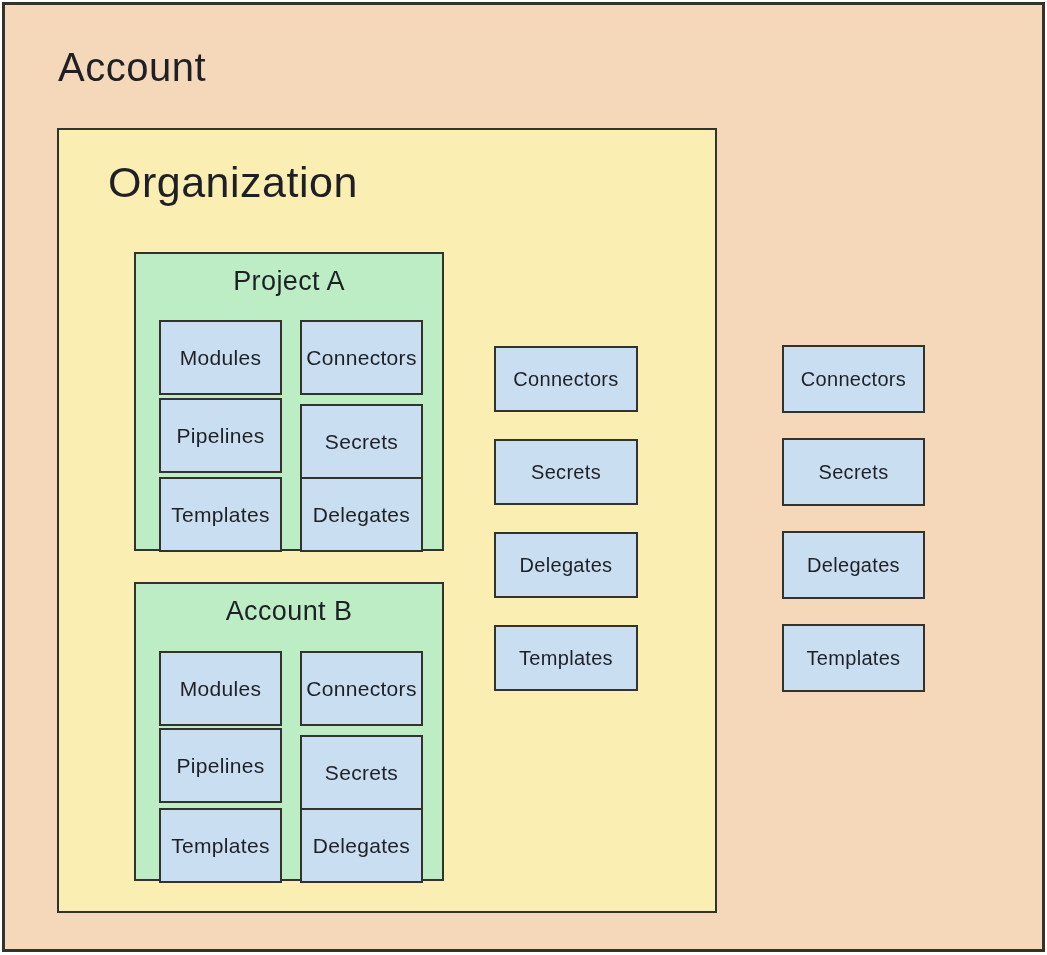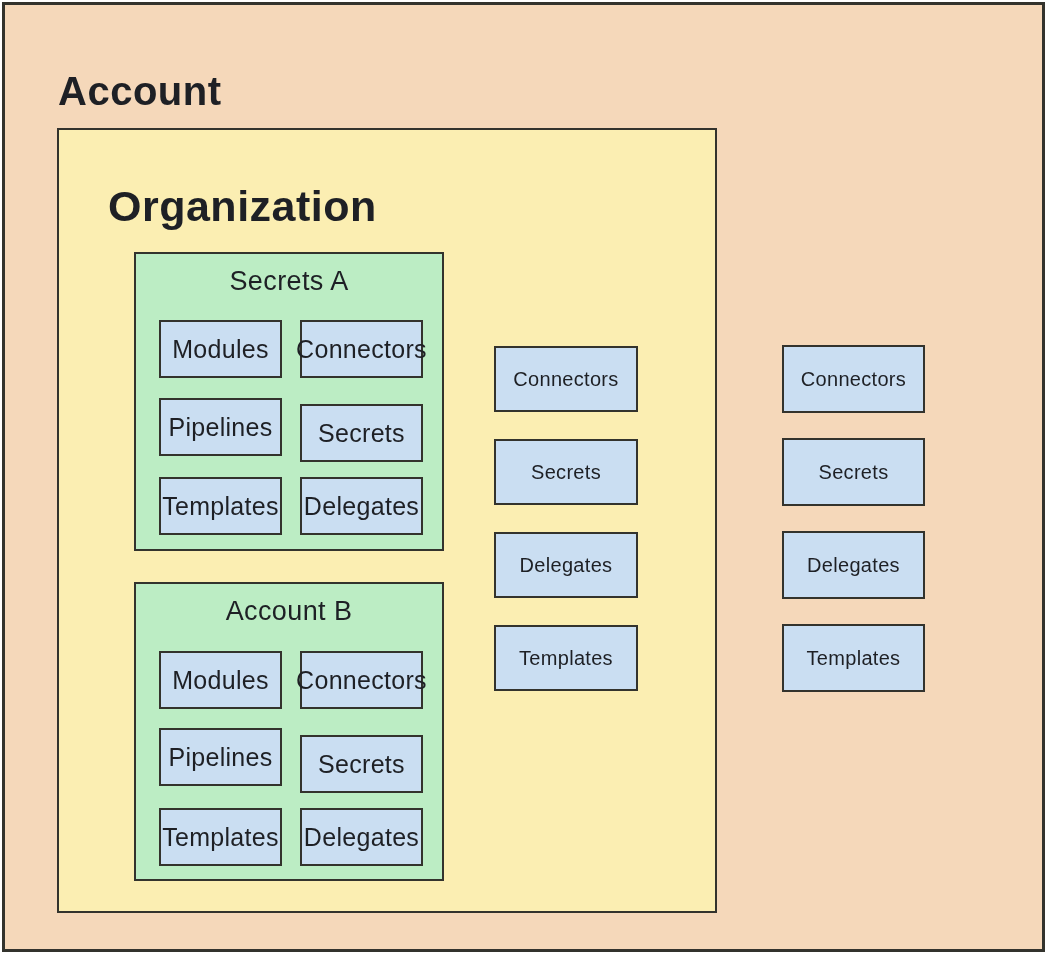--- a/index.html
+++ b/index.html
@@ -33,24 +33,23 @@
   .project-box {
     position: absolute;
     width: 310px; height: 299px;
     border: 2px solid var(--line, #33332d);
     background: var(--project-bg, #bcedc4);
   }
   .project-a { left: 75px; top: 122px; }
   .project-b { left: 75px; top: 452px; }
   .scope-title {
     position: absolute;
-    font-weight: 700;
+    font-weight: 400;
     letter-spacing: 0.5px;
     white-space: nowrap;
-    margin-top: 24px;
   }
   .account-title { left: 53px; top: 40px; font-size: 40px; }
   .org-title { left: 49px; top: 28px; font-size: 43px; }
   .project-title {
     position: absolute;
     left: 0; right: 0; top: 12px;
     text-align: center;
     font-size: 27px;
     font-weight: 500;
     letter-spacing: 0.4px;
@@ -59,38 +58,38 @@
     position: absolute;
     border: 2px solid var(--line, #33332d);
     background: var(--resource-bg, #cadef2);
     display: flex;
     align-items: center;
     justify-content: center;
     font-weight: 500;
     letter-spacing: 0.3px;
     white-space: nowrap;
   }
-  .res-proj { width: 123px; height: 58px; font-size: 25px; }
+  .res-proj { width: 123px; height: 75px; font-size: 21px; }
   .res-col  { width: 144px; height: 66px; font-size: 20px; }
 </style>
 </head>
 <body>
 
 <div class="stage">
 
   <div class="scope-box account-box">
 
     <div class="scope-title account-title">Account</div>
 
     <div class="scope-box org-box">
 
       <div class="scope-title org-title">Organization</div>
 
       <div class="project-box project-a">
-        <div class="project-title">Secrets A</div>
+        <div class="project-title">Project A</div>
         <div class="res res-proj" style="left:23px;top:66px">Modules</div>
         <div class="res res-proj" style="left:164px;top:66px">Connectors</div>
         <div class="res res-proj" style="left:23px;top:144px">Pipelines</div>
         <div class="res res-proj" style="left:164px;top:150px">Secrets</div>
         <div class="res res-proj" style="left:23px;top:223px">Templates</div>
         <div class="res res-proj" style="left:164px;top:223px">Delegates</div>
       </div>
 
       <div class="project-box project-b">
         <div class="project-title">Account B</div>

